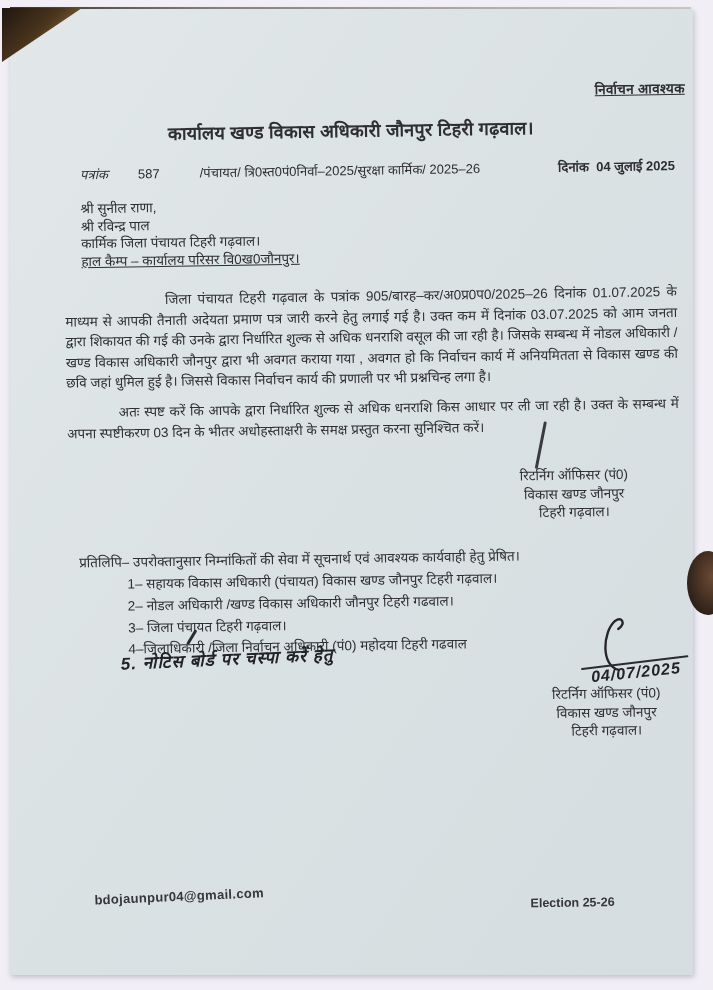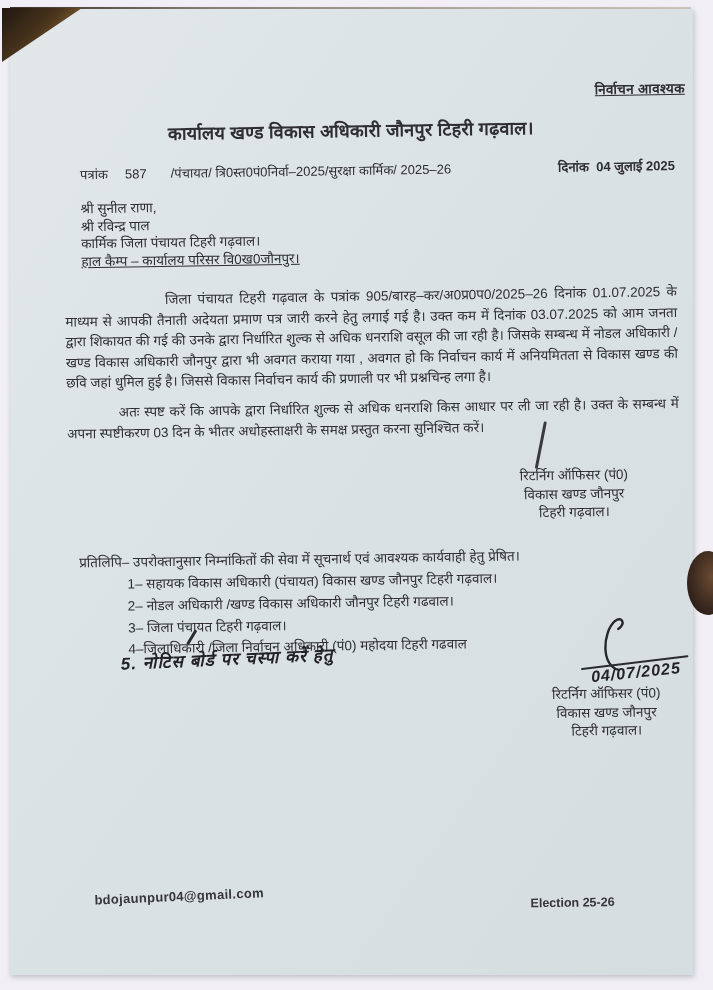--- a/index.html
+++ b/index.html
@@ -33,22 +33,22 @@
     letter-spacing:.3px;
   }
   .title{
     position:absolute;left:0;right:0;top:118px;margin:0;
     text-align:center;font-size:18px;font-weight:bold;letter-spacing:.2px;
   }
   .ref-line{
     position:absolute;left:85px;right:33px;top:161px;
     font-size:13px;display:flex;align-items:baseline;white-space:nowrap;
   }
-  .ref-label{margin-right:17px;}
-  .ref-number{margin-right:24px;}
+  .ref-label{margin-right:30px;font-style:italic;}
+  .ref-number{margin-right:40px;}
   .ref-date{margin-left:auto;font-weight:600;}
   .addressees{position:absolute;left:85px;top:196px;font-size:13.5px;line-height:17.5px;}
   .addr-underline{text-decoration:underline;}
   .para{
     position:absolute;left:68px;width:612px;margin:0;
     font-size:13.5px;line-height:20.5px;text-align:justify;
   }
   .para1{top:287px;text-indent:100px;}
   .para2{top:399px;text-indent:52px;}
   .sig-stroke-1{

